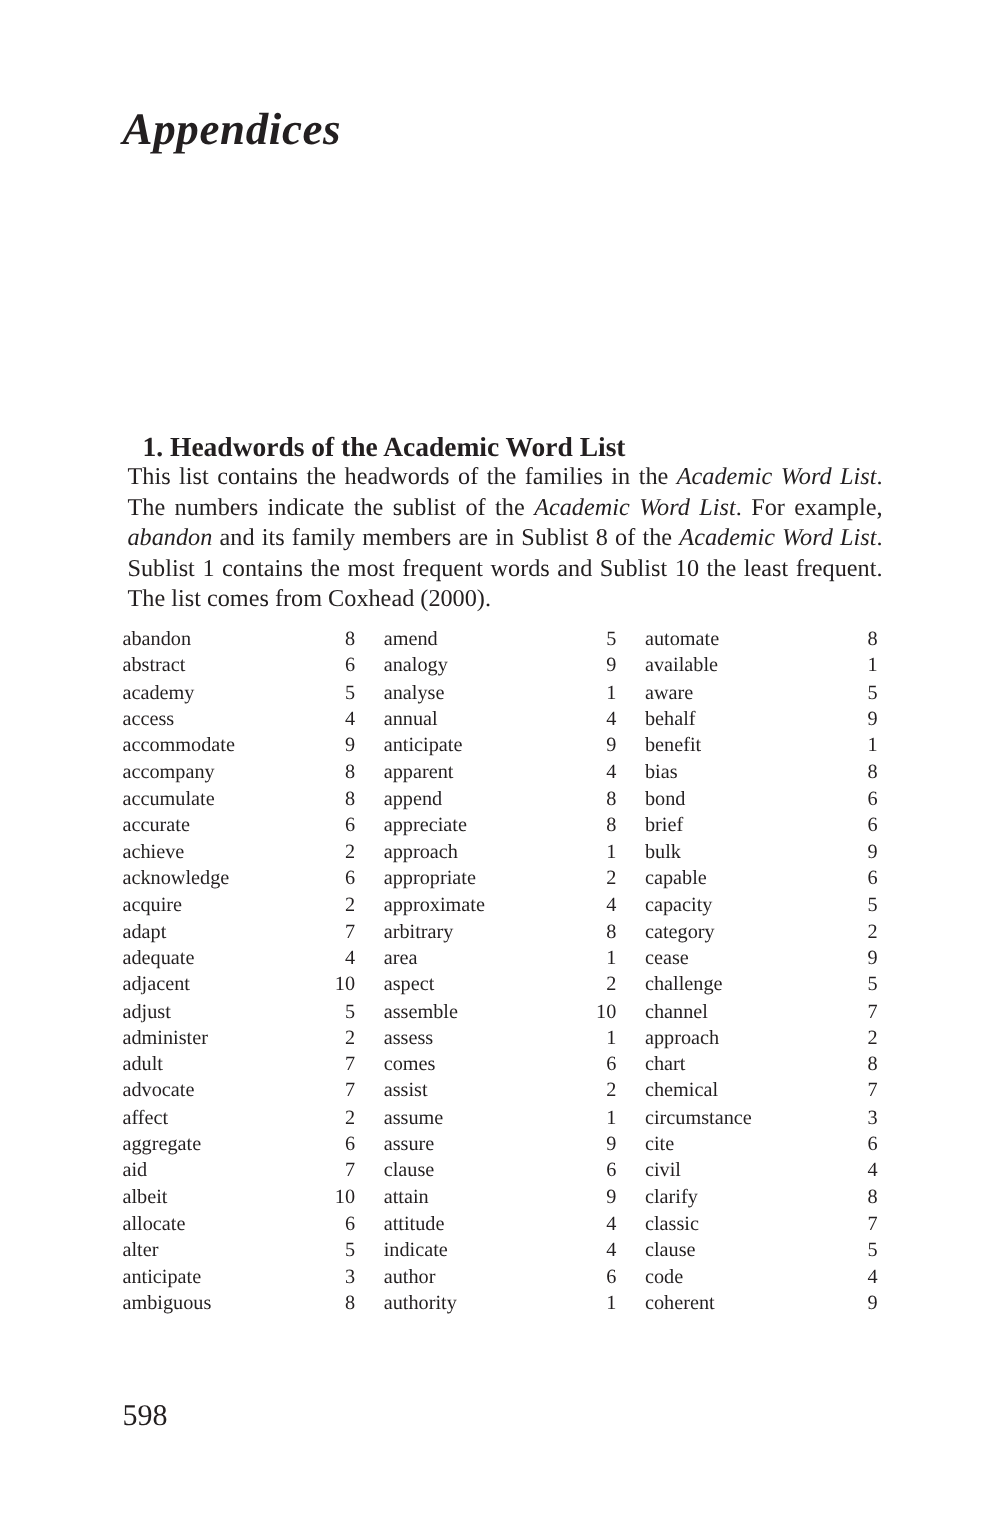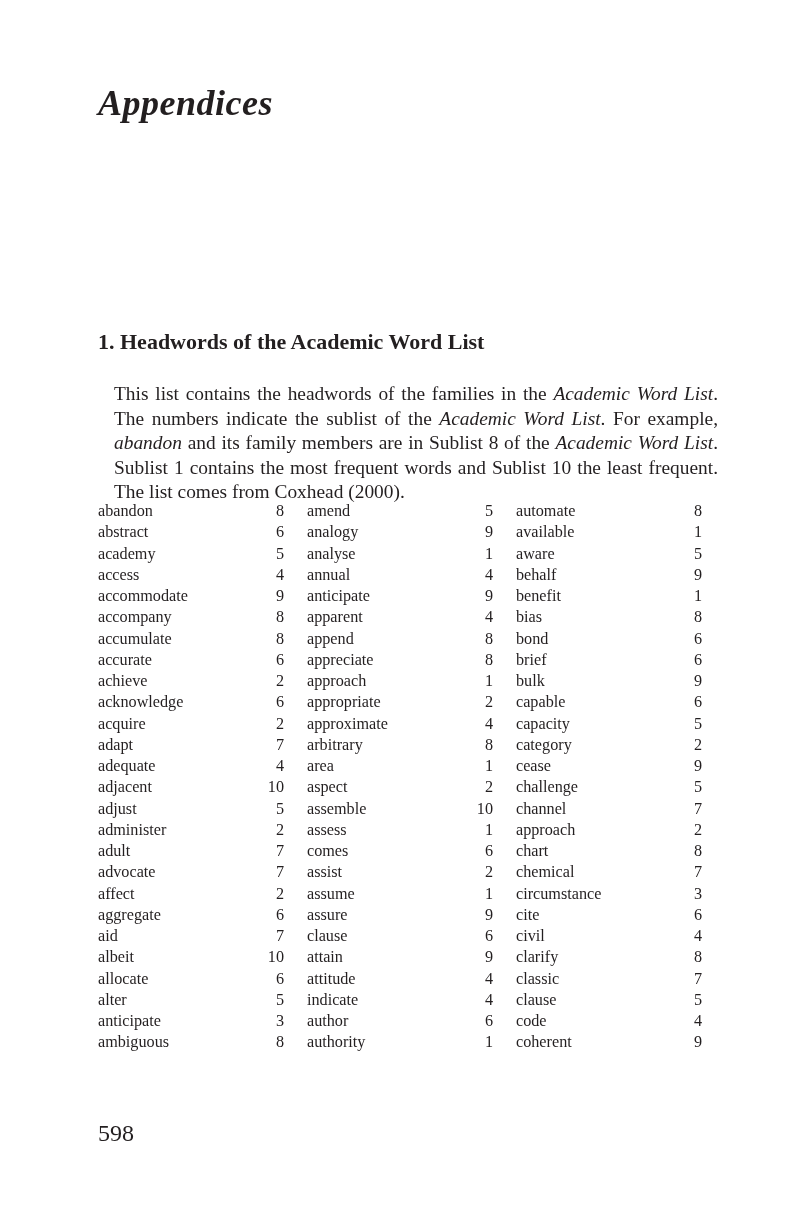--- a/index.html
+++ b/index.html
@@ -30,32 +30,32 @@
       font-weight: bold;
       font-size: 36px;
       letter-spacing: 0.5px;
       line-height: 42px;
       white-space: nowrap;
     }
     .section-heading {
       position: absolute;
       top: 328px;
       left: 0;
-      margin: 0;
+      margin: 16px;
       font-weight: bold;
       font-size: 22px;
       line-height: 28px;
       white-space: nowrap;
     }
     .intro {
       position: absolute;
       top: 366px;
       left: 0;
       width: 604px;
-      margin: 16px;
+      margin: 4px;
       font-size: 19.4px;
       line-height: 24.5px;
       text-align: justify;
     }
     .intro i { font-style: italic; }
     .wordlist {
       position: absolute;
       top: 501px;
       left: 0;
       width: 604px;

